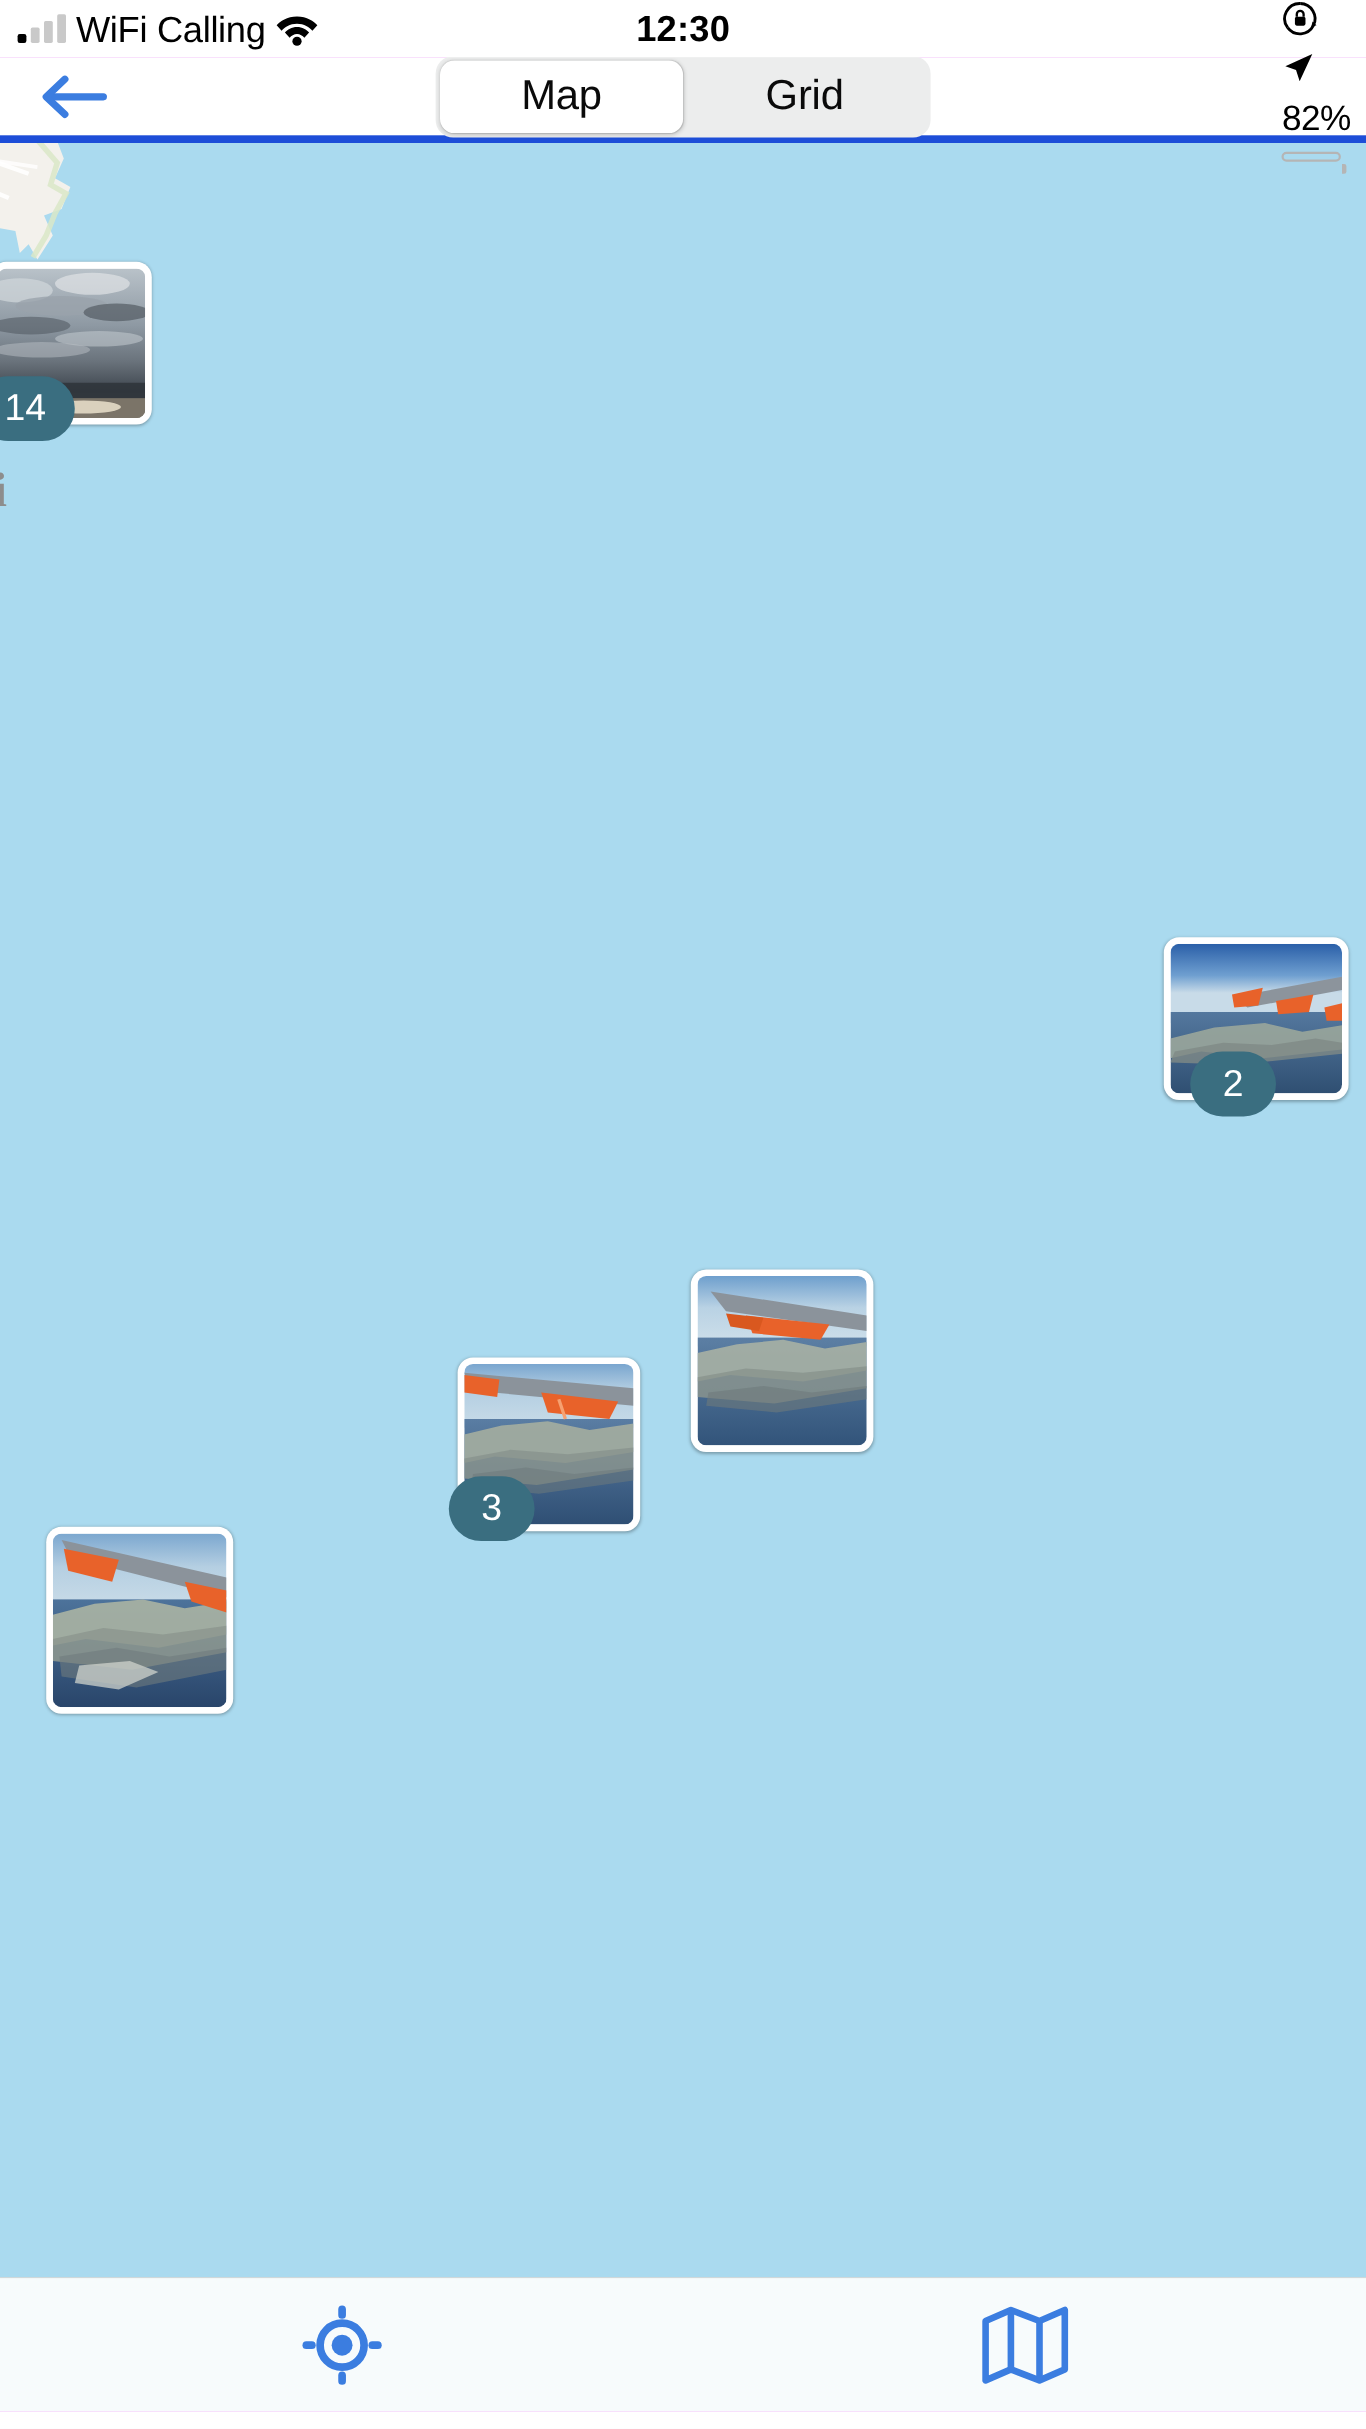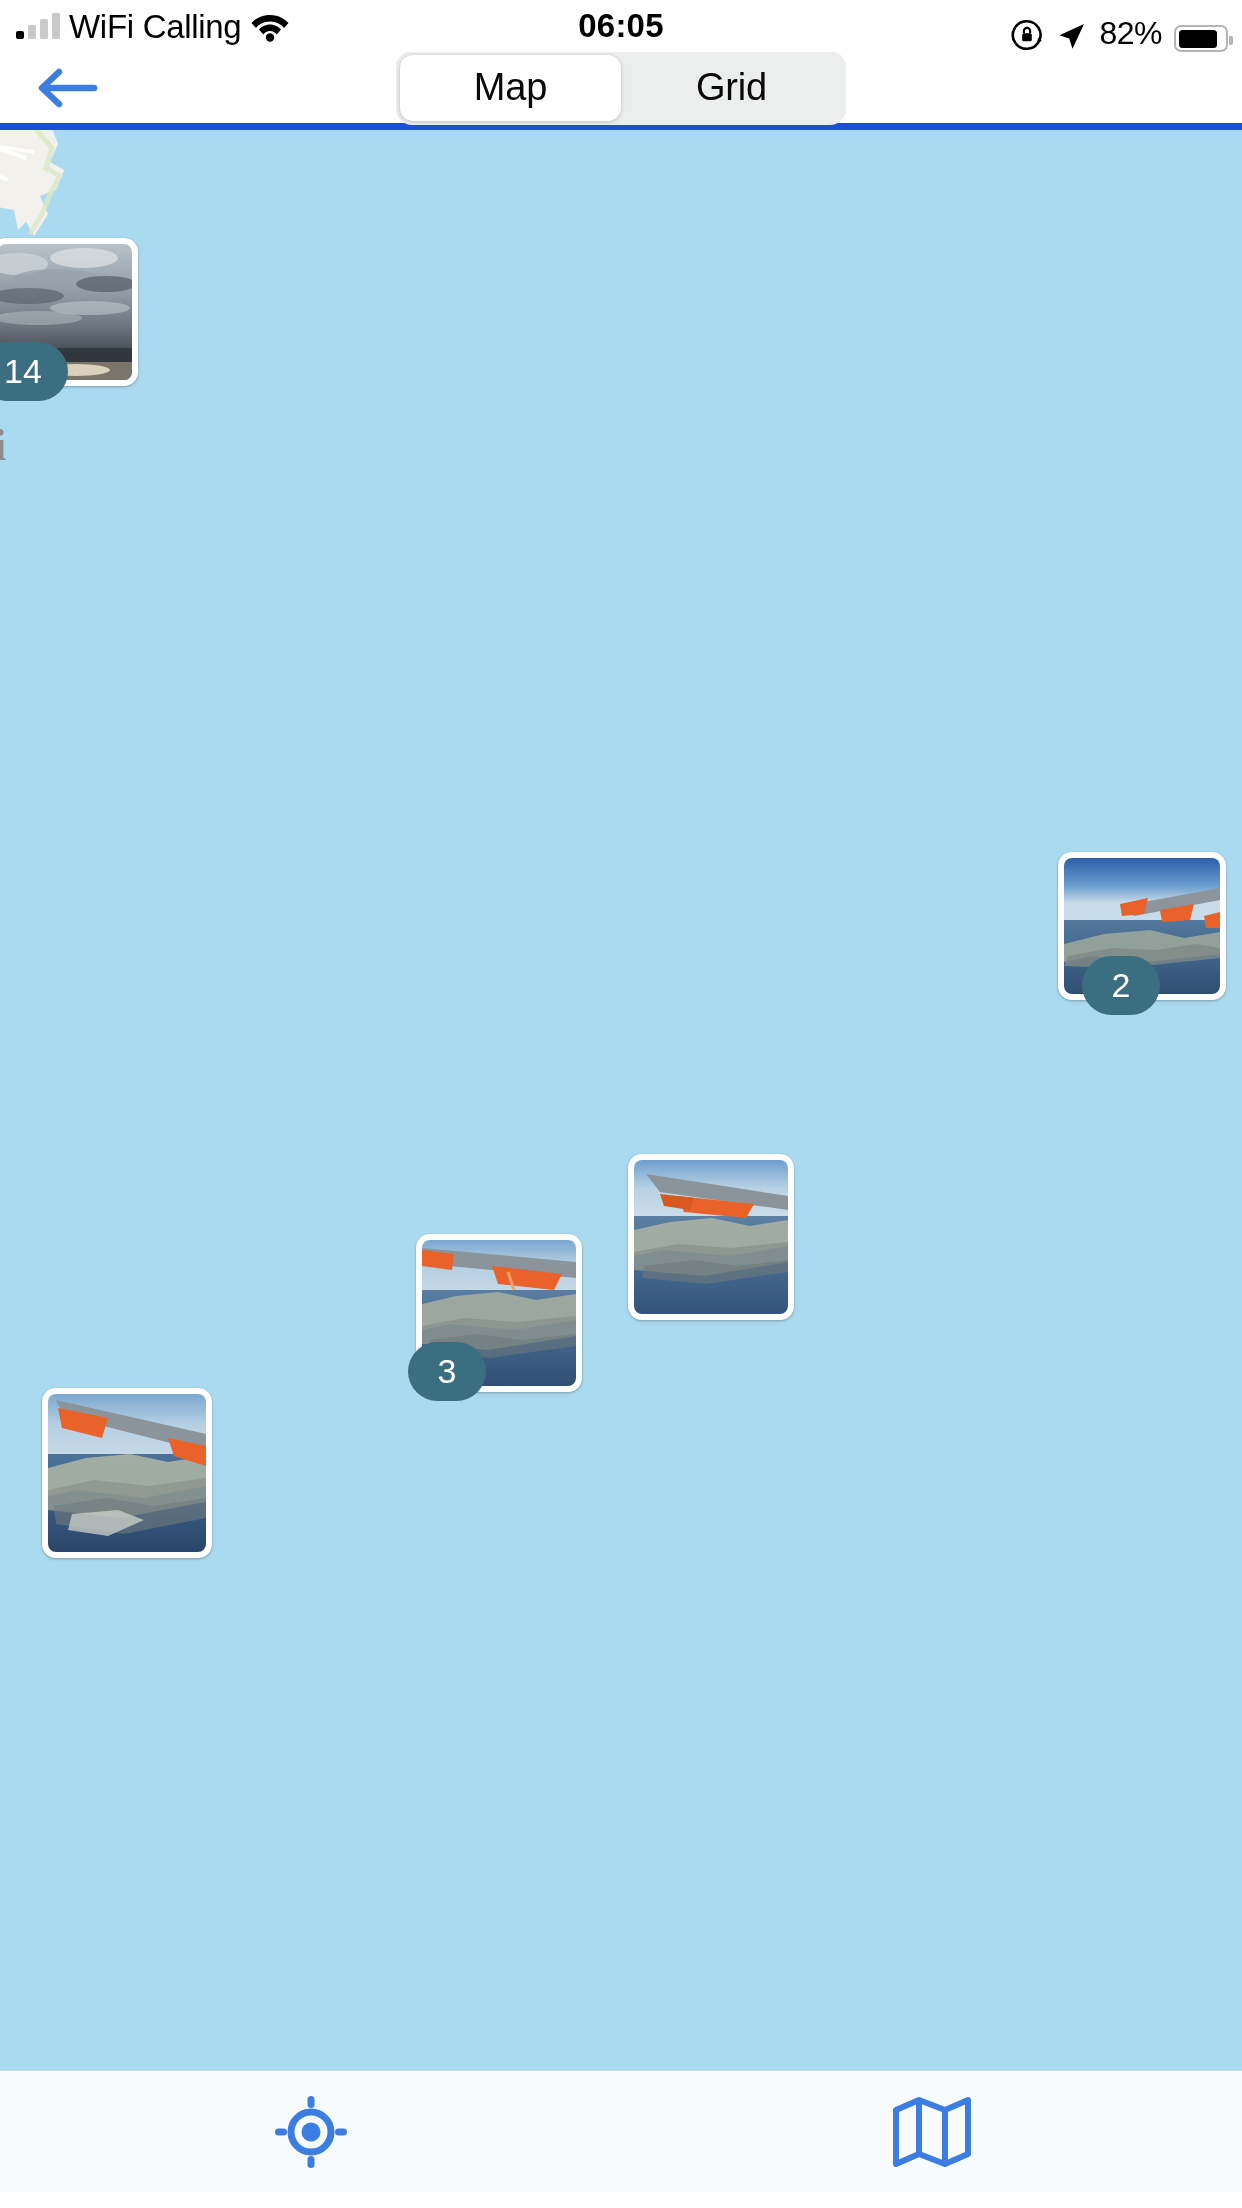--- a/index.html
+++ b/index.html
@@ -27,21 +27,21 @@
   .bars i:nth-child(3){ height:20px; }
   .bars i:nth-child(4){ height:26px; }
   .carrier { font-size:33px; color:#000; letter-spacing:-.3px; font-weight:400; line-height:1; }
   .sb-time {
     position:absolute; left:0; top:0; width:1242px; height:52px;
     display:flex; align-items:center; justify-content:center;
     font-size:33px; font-weight:700; color:#000; letter-spacing:.2px;
   }
   .sb-right {
     position:absolute; right:14px; top:0; height:52px;
-    display:flex; align-items:flex-end; gap:12px;
+    display:flex; align-items:flex-start; gap:12px;flex-direction:column;
   }
   .battpct { font-size:32px; color:#000; font-weight:400; letter-spacing:-.5px; }
   .batt {
     position:relative; width:54px; height:27px;
     border:2.5px solid #b5b5b5; border-radius:7px; padding:2.5px;
   }
   .batt > span { display:block; height:100%; width:86%; background:#000; border-radius:3.5px; }
   .batt:after {
     content:""; position:absolute; right:-7px; top:9px; width:4px; height:9px;
     background:#b5b5b5; border-radius:0 2px 2px 0;
@@ -135,21 +135,21 @@
       <span class="carrier">WiFi Calling</span>
       <span>
         <svg width="40" height="32" viewBox="0 0 40 32">
           <path d="M20 5 C11 5 4.5 9.5 1.5 13 L6 18 C8.6 14.8 13.6 11.6 20 11.6 C26.4 11.6 31.4 14.8 34 18 L38.5 13 C35.5 9.5 29 5 20 5 Z" fill="#000"></path>
           <path d="M20 14.5 C15.2 14.5 11.3 16.9 9 19.6 L13.3 24.4 C14.9 22.6 17.2 21 20 21 C22.8 21 25.1 22.6 26.7 24.4 L31 19.6 C28.7 16.9 24.8 14.5 20 14.5 Z" fill="#000"></path>
           <circle cx="20" cy="27.5" r="4.2" fill="#000"></circle>
         </svg>
       </span>
     </div>
 
-    <div class="sb-time">06:05</div>
+    <div class="sb-time">12:30</div>
 
     <div class="sb-right">
       <span>
         <svg width="34" height="34" viewBox="0 0 34 34">
           <path d="M17 3.2 A13.8 13.8 0 1 1 5.6 25.2" fill="none" stroke="#000" stroke-width="2.6"></path>
           <path d="M17 3.2 A13.8 13.8 0 0 0 5.6 25.2" fill="none" stroke="#000" stroke-width="2.6"></path>
           <path d="M28.2 19.5 l3.6 3.4 -4.8 1.6 z" fill="#000"></path>
           <rect x="12.2" y="15.3" width="9.6" height="8" rx="1.6" fill="#000"></rect>
           <path d="M13.9 15.3 v-2.3 a3.1 3.1 0 0 1 6.2 0 v2.3" fill="none" stroke="#000" stroke-width="2.1"></path>
         </svg>

